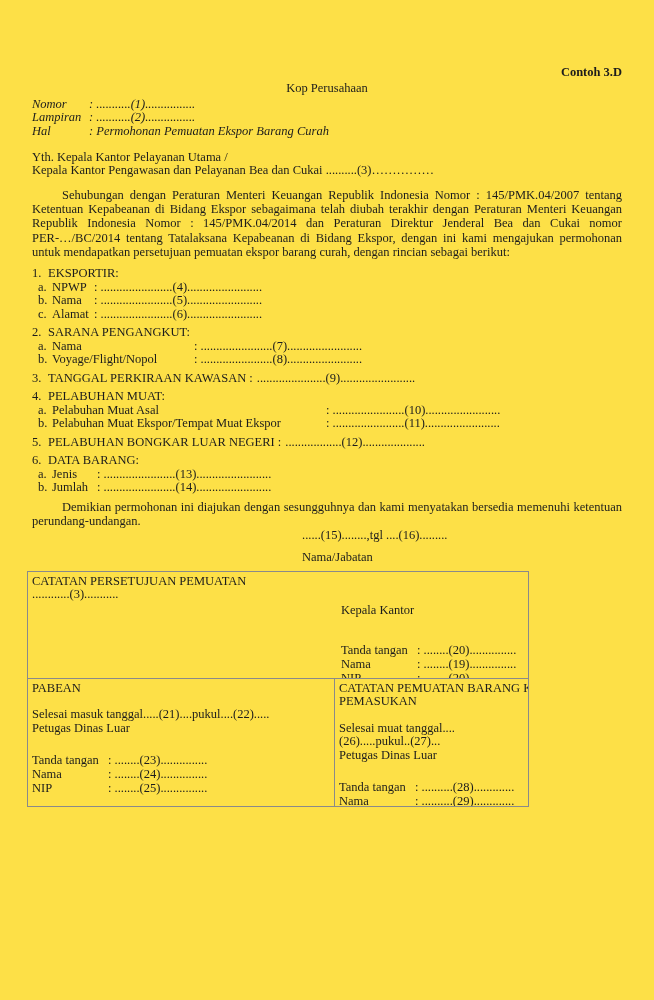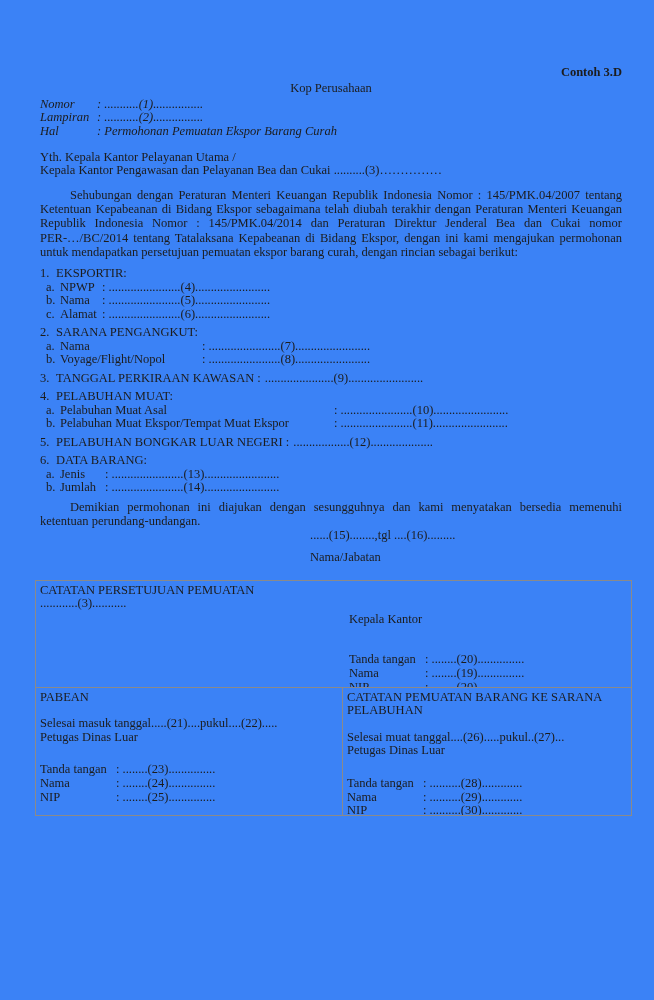--- a/index.html
+++ b/index.html
@@ -1,21 +1,21 @@
 <!DOCTYPE html>
 <html><head>
 <meta charset="utf-8">
 <style>
   html,body{margin:0;padding:0;background:#ffffff;}
   .page{
     position:relative;
     width:654px;height:1000px;
-    background:#3b82f6;
+    background:#fde047;
     box-sizing:border-box;
-    padding:66px 32px 0 40px;
+    padding:66px 32px 0 32px;
     font-family:"Liberation Serif", serif;
     font-size:12.5px;
     color:#1c1c1c;
     overflow:hidden;
   }
   .corner{text-align:right;font-weight:bold;line-height:13px;}
   .letterhead{text-align:center;line-height:13px;margin-top:3px;}
   .meta{margin-top:3px;font-style:italic;}
   .mrow{display:flex;line-height:13.3px;}
   .mlabel{width:57px;flex:none;}
@@ -36,22 +36,22 @@
   .g2 .slabel{width:142px;}
   .g4 .slabel{width:274px;}
   .g6 .slabel{width:45px;}
   .sval{white-space:nowrap;}
   .closing{margin-top:5px;text-align:justify;text-indent:30px;line-height:14.3px;}
   .sigblock{margin-left:270px;margin-top:1px;line-height:13.8px;}
   .sig-stamp{margin-top:13px;}
   .sig-name{margin-top:8px;}
   .ctable{
     margin-left:-5px;
-    margin-top:15px;
-    width:597px;
+    margin-top:6px;
+    width:502px;
     border:1px solid #8a8a8a;
     box-sizing:border-box;
   }
   .trow1{
     height:107px;
     border-bottom:1px solid #8a8a8a;
     box-sizing:border-box;
     padding:3px 4px;
     overflow:hidden;
   }
@@ -242,21 +242,21 @@
           </div>
           <div class="srow">
             <span class="sr-label">NIP</span>
             <span class="sr-val">: ........(25)...............</span>
           </div>
         </div>
       </div>
 
       <div class="tcell tcell-r">
         <div class="t-title">CATATAN PEMUATAN BARANG KE SARANA</div>
-        <div class="t-title2">PELABUHAN</div>
+        <div class="t-title2">PEMASUKAN</div>
         <div class="completion">Selesai muat tanggal....(26).....pukul..(27)...</div>
         <div class="officer">Petugas Dinas Luar</div>
         <div class="signrows-b">
           <div class="srow">
             <span class="sr-label">Tanda tangan</span>
             <span class="sr-val">: ..........(28).............</span>
           </div>
           <div class="srow">
             <span class="sr-label">Nama</span>
             <span class="sr-val">: ..........(29).............</span>

